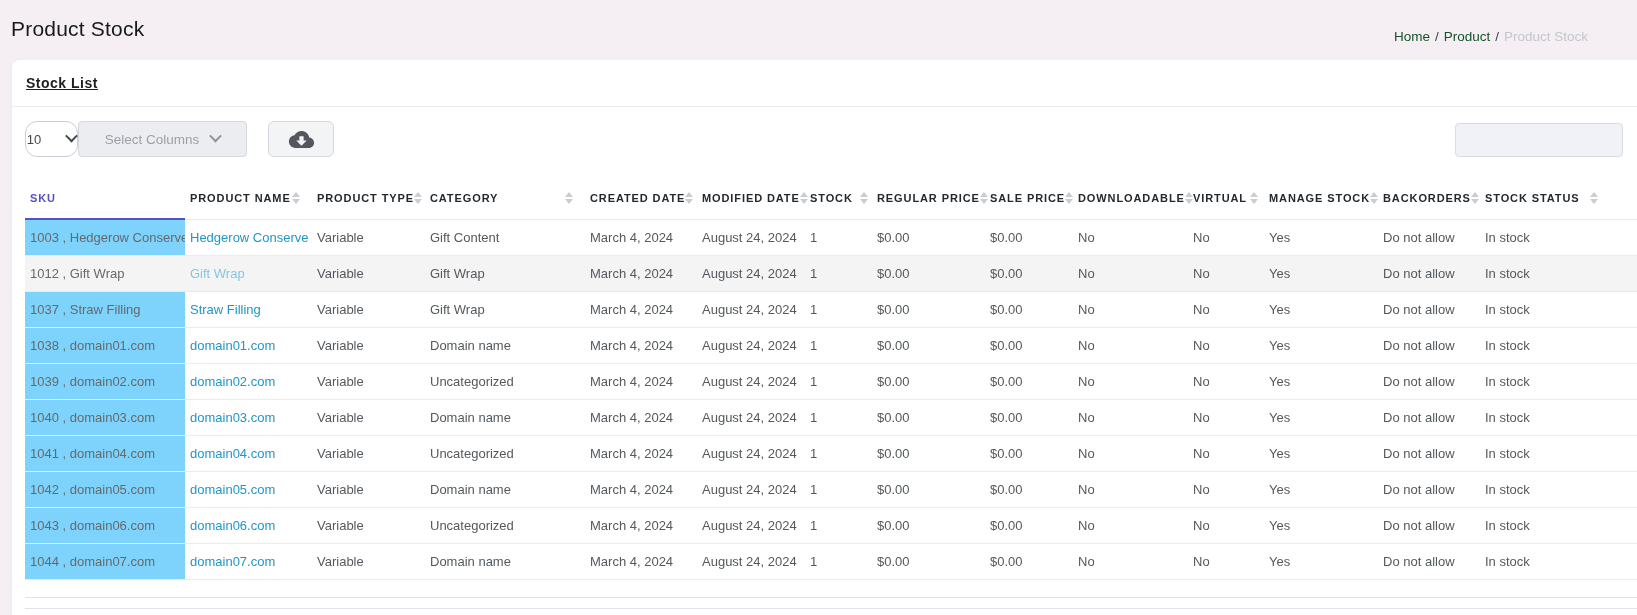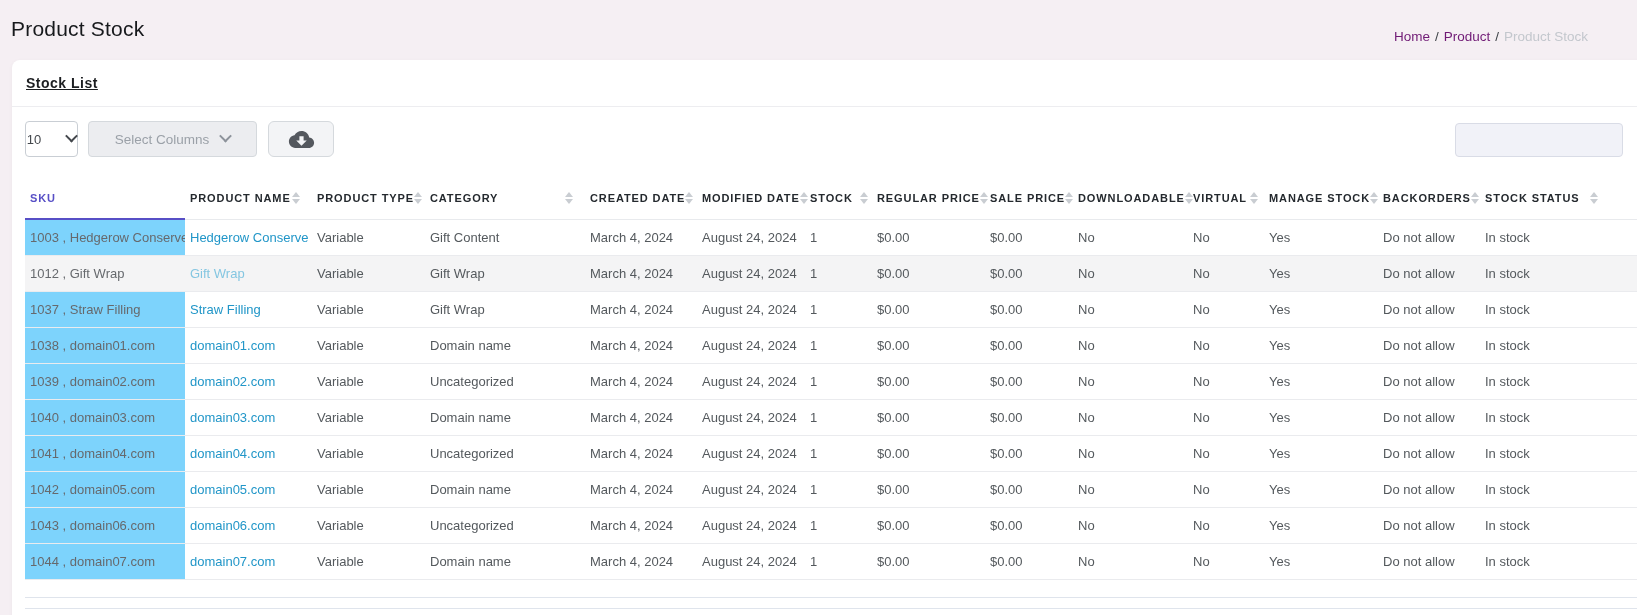--- a/index.html
+++ b/index.html
@@ -11,21 +11,21 @@
   }
   
   .page-title {
     position:absolute; left:11px; top:17px;
     font-size:21px; font-weight:500; color:#17191c; letter-spacing:0.2px;
   }
   .breadcrumb {
     position:absolute; left:1394px; top:29px;
     font-size:13.5px; color:#3e4348; white-space:nowrap;
   }
-  .breadcrumb a { color:#701a75; text-decoration:none; cursor:pointer; }
+  .breadcrumb a { color:#14532d; text-decoration:none; cursor:pointer; }
   .breadcrumb .sep { margin:0 5px; color:#3e4348; }
   .breadcrumb .current { color:#c3c7cd; }
   
   .card {
     position:absolute; left:12px; top:60px; width:1680px; height:660px;
     background:#ffffff; border-radius:8px;
     box-shadow:0 1px 4px rgba(0,0,0,0.04);
   }
   .card-header {
     height:47px; border-bottom:1px solid #ededf0;
@@ -33,25 +33,25 @@
   }
   .card-title { font-size:14px; font-weight:bold; color:#1c1e21; letter-spacing:0.5px;text-decoration:underline; }
   
   .toolbar { position:relative; height:71px; }
   .ctrl {
     box-sizing:border-box; display:flex; align-items:center; justify-content:center;
     cursor:pointer;
   }
   .page-size {
     position:absolute; left:13px; top:14px; width:53px; height:36px;
-    background:#fff; border:1px solid #c9ced4; border-radius:4px;
+    background:#fff; border:1px solid #c9ced4; border-radius:12px;
     gap:26px; font-size:13px; color:#44484d;
   }
   .select-columns {
-    position:absolute; left:76px; top:14px; width:169px; height:36px;
+    position:absolute; left:66px; top:14px; width:169px; height:36px;
     background:#ecedf0; border:1px solid #d5d9dd; border-radius:4px;
     gap:12px; font-size:13.5px; color:#9ba1a8;
   }
   .chev {
     width:7px; height:7px; border-right:2px solid #44484d; border-bottom:2px solid #44484d;
     transform:rotate(45deg) translate(-1px,-1px); margin-top:-3px;
   }
   .chev.gray { border-color:#8d939b; }
   .export-btn {
     position:absolute; left:256px; top:14px; width:66px; height:36px;

